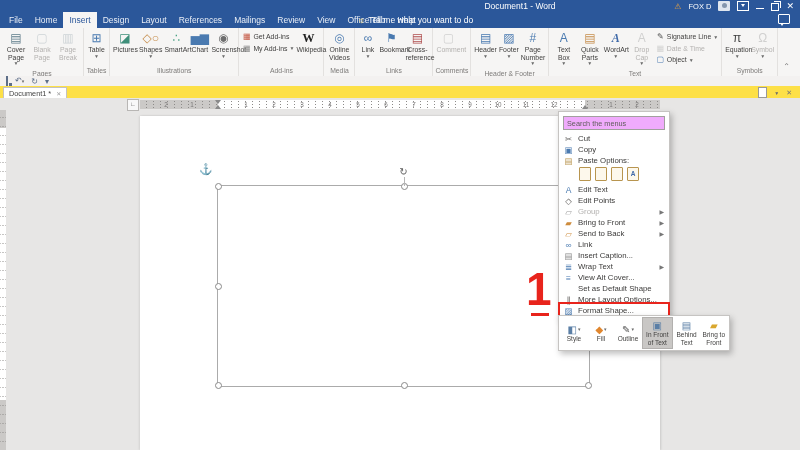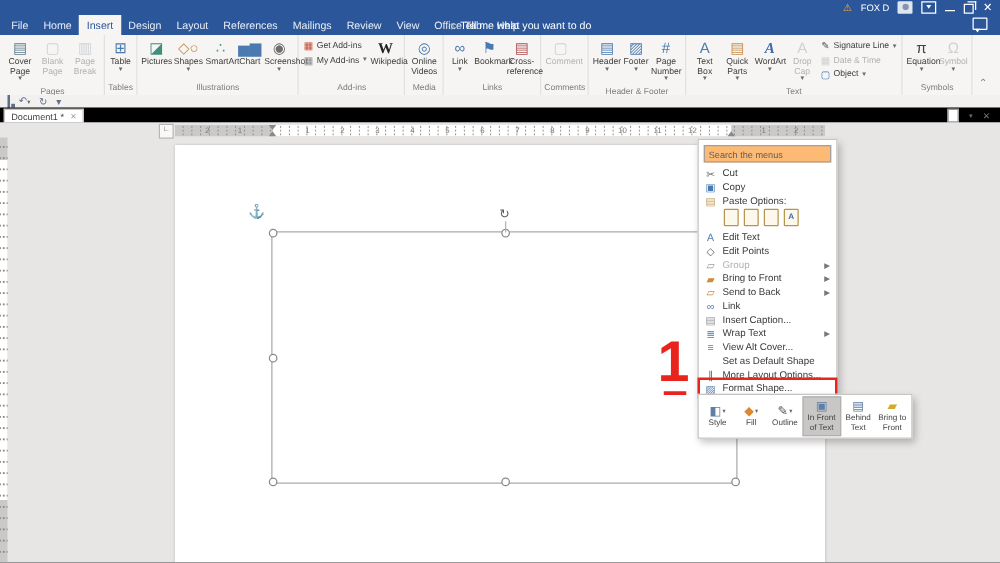--- a/index.html
+++ b/index.html
@@ -41,21 +41,21 @@
   .disabled .ric{opacity:.4}
   .rstack{display:flex;flex-direction:column;gap:2.5px;padding:2px 1px 0}
   .rsmall{display:flex;align-items:center;gap:2px;font-size:6.9px;color:#3f3e3d;white-space:nowrap}
   .rsmall .ric{font-size:8px;width:9px;text-align:center}
   .dd{font-size:5px;color:#6a6a6a}
   .ribbon-collapse{position:absolute;right:10px;top:62px;font-size:8px;color:#7a7a7a}
   
   .qatbar{position:absolute;top:76px;left:0;right:0;height:10px;background:#f3f1f0;display:flex;align-items:center;gap:7px;padding-left:6px;color:#5d6e88;font-size:8px;line-height:9px}
   .ico-save{width:7px;height:7px;border:1px solid #5d6e88;position:relative}
   .ico-save::after{content:'';position:absolute;left:1.5px;bottom:0;width:3px;height:3px;background:#5d6e88}
-  .doctabs{position:absolute;top:86px;left:0;right:0;height:12px;background:#000000;border-bottom:1px solid #cfcdcb}
+  .doctabs{position:absolute;top:86px;left:0;right:0;height:12px;background:#fde047;border-bottom:1px solid #cfcdcb}
   .doctab{position:absolute;left:3px;top:1px;bottom:0;background:#fff;border:1px solid #c4c2c0;border-bottom:0;padding:0 5px;font-size:7.3px;color:#444;display:flex;align-items:center;gap:5px;white-space:nowrap}
   .doctab .x{font-size:6px;color:#999}
   .doctabs-right{position:absolute;right:8px;top:1px;display:flex;gap:7px;font-size:7.5px;color:#666;align-items:center}
   .ico-newdoc{width:7px;height:9px;background:#fff;border:1px solid #999}
   .rulerbar{position:absolute;top:98px;left:0;right:0;height:12px;background:#e7e6e5}
   .tabsel{position:absolute;left:127px;top:1px;width:10px;height:10px;background:#f8f8f8;border:1px solid #b8b6b4;font-size:6px;color:#555;text-align:center;line-height:9px}
   .ruler{position:absolute;left:140px;top:2px;width:520px;height:9px;background:#cbc9c7}
   .ruler .rwhite{position:absolute;left:78px;width:367px;top:0;bottom:0;background:#fff}
   .rticks{position:absolute;inset:0;background-image:radial-gradient(circle,#8d8b89 .6px,transparent .8px);background-size:7px 3px;background-position:3px center;background-repeat:repeat}
   .rnum{position:absolute;top:1px;font-size:6.3px;color:#7a7878;transform:translateX(-50%);line-height:7px}
@@ -67,21 +67,21 @@
   .page{position:absolute;left:140px;top:116px;width:520px;height:334px;background:#fff;box-shadow:1px 0 2px rgba(0,0,0,.12),-1px 0 2px rgba(0,0,0,.08)}
   .ellipse{position:absolute;left:217px;top:185px;width:371px;height:200px;background:#5b9bd5;border-radius:50%;display:flex;align-items:center;justify-content:center;z-index:2}
   .shape-text{color:#fff;font-family:"Liberation Serif",serif;font-weight:bold;font-size:13.5px;white-space:nowrap}
   .selbox{position:absolute;left:217px;top:185px;width:371px;height:200px;border:1px solid #ababab;z-index:3;pointer-events:none}
   .h{position:absolute;width:5px;height:5px;background:#fff;border:1px solid #8a8a8a;border-radius:50%}
   .rline{position:absolute;left:50%;top:-9px;height:9px;width:1px;background:#b5b5b5}
   .rot{position:absolute;left:50%;top:-19px;transform:translateX(-50%);font-size:10px;color:#5f5f5f;line-height:10px}
   .anchor{position:absolute;left:199px;top:163px;font-size:11px;color:#4a6f9b;z-index:2}
   
   .cmenu{position:absolute;left:558px;top:111px;width:110px;background:#fff;border:1px solid #c6c4c2;box-shadow:2px 3px 6px rgba(0,0,0,.25);padding:3px 0 2px;z-index:5}
-  .msearch{display:block;margin:1px 4px 3px;width:94px;height:12px;border:1px solid #a2a09e;font-size:7.3px;color:#666;padding:0 3px;outline:none;background:#fdba74;font-family:"Liberation Sans",sans-serif}
+  .msearch{display:block;margin:1px 4px 3px;width:94px;height:12px;border:1px solid #a2a09e;font-size:7.3px;color:#666;padding:0 3px;outline:none;background:#f0abfc;font-family:"Liberation Sans",sans-serif}
   .msearch::placeholder{color:#5f5d5b;opacity:1}
   .mrow{display:flex;align-items:center;height:11px;padding:0 5px 0 4px;font-size:7.8px;color:#3b3a39;gap:4px;white-space:nowrap}
   .mrow .mic{width:11px;text-align:center;font-size:8.5px;flex:none}
   .mrow .mlabel{flex:1;overflow:hidden}
   .mrow .arrow{font-size:6px;color:#777;flex:none}
   .paste-row{display:flex;gap:4px;padding:1px 4px 3px 20px;height:14px;align-items:center}
   .paste-chip{width:10px;height:12px;border:1px solid #b8954f;background:#fdf8ec;border-radius:1px;font-size:6.5px;color:#3f69a8;text-align:center;line-height:11px;font-weight:bold}
   .mrow.annotated{position:relative}
   .red-box{position:absolute;left:-1px;right:-1px;top:-3px;bottom:-3px;border:2.5px solid #e8241c;pointer-events:none}
   
@@ -94,20 +94,21 @@
   
   .anno-1{position:absolute;left:526px;top:266px;font-size:46px;font-weight:bold;color:#e8241c;line-height:1;z-index:6}
   .anno-dash{position:absolute;left:531px;top:313px;width:18px;height:3px;background:#e8241c;z-index:6}
 </style>
 </head>
 <body>
 
 <div class="stage">
 
   <div class="titlebar">
+    <div class="win-title">Document1 - Word</div>
     <div class="tab-strip" id="tab-strip">
         <div class="tab file">File</div>
         <div class="tab">Home</div>
         <div class="tab active">Insert</div>
         <div class="tab">Design</div>
         <div class="tab">Layout</div>
         <div class="tab">References</div>
         <div class="tab">Mailings</div>
         <div class="tab">Review</div>
         <div class="tab">View</div>

